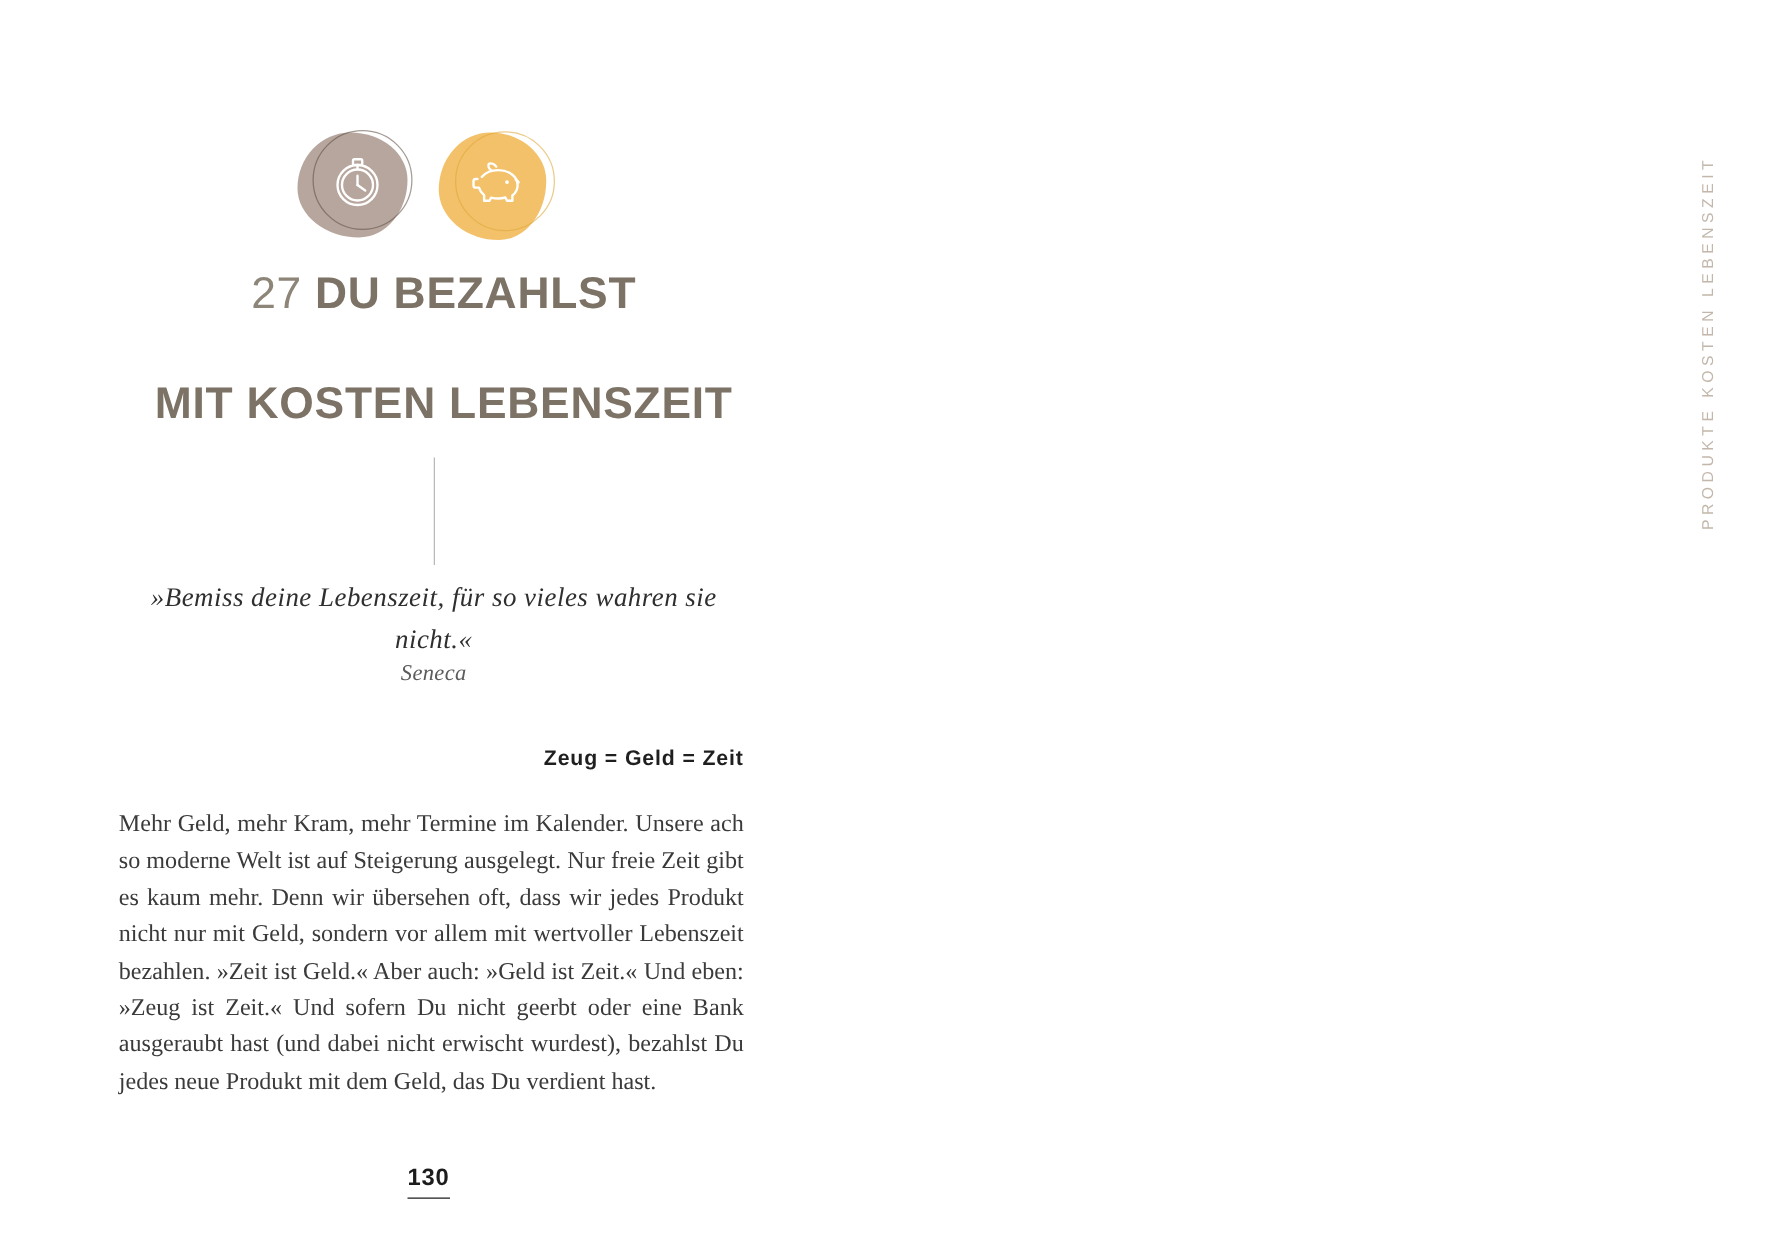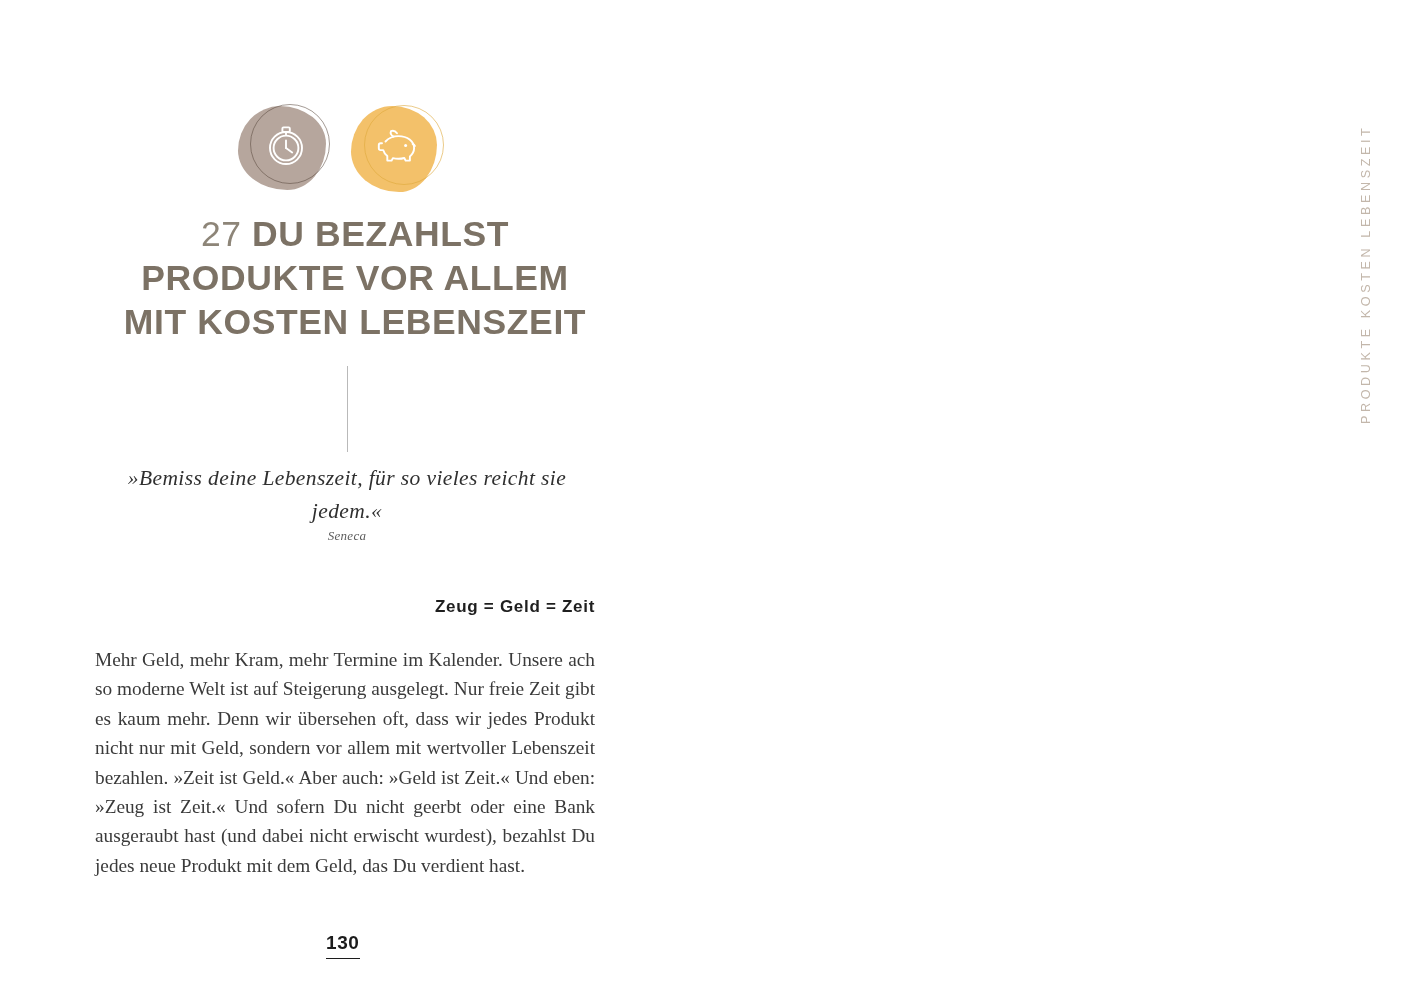--- a/index.html
+++ b/index.html
@@ -123,21 +123,21 @@
     letter-spacing: 0.4px;
   }
   .quote-author {
     position: absolute;
     left: 107px;
     top: 528px;
     width: 480px;
     text-align: center;
     font-family: "Liberation Serif", serif;
     font-style: italic;
-    font-size: 13px;
+    font-size: 18px;
     color: #5c5c5c;
     letter-spacing: 0.3px;
   }
 
   
   .section-head {
     font-family: "Liberation Sans", sans-serif;
     font-weight: 700;
     font-size: 17px;
     letter-spacing: 0.7px;
@@ -236,27 +236,27 @@
             <path d="M43.6 25.8c1 .5 1.8 1.2 2.3 2.1"></path>
           </svg>
         </div>
       </div>
 
     </div>
 
     <div class="chapter-title">
       <span class="chapter-num">27</span>
       <span>DU BEZAHLST</span><br>
-      <span>PRODUKTE VOR ALLEM</span><br>
+      <br>
       <span>MIT KOSTEN LEBENSZEIT</span>
     </div>
 
     <div class="divider"></div>
 
-    <div class="quote">»Bemiss deine Lebenszeit, für so vieles reicht sie jedem.«</div>
+    <div class="quote">»Bemiss deine Lebenszeit, für so vieles wahren sie nicht.«</div>
     <div class="quote-author">Seneca</div>
 
     <div class="section-head sh-left">Zeug = Geld = Zeit</div>
 
     <div class="col-text col-left-body">
       <p>Mehr Geld, mehr Kram, mehr Termine im Kalender. Unsere ach so moderne Welt ist auf Steigerung ausgelegt. Nur freie Zeit gibt es kaum mehr. Denn wir übersehen oft, dass wir jedes Produkt nicht nur mit Geld, sondern vor allem mit wertvoller Lebenszeit bezahlen. »Zeit ist Geld.« Aber auch: »Geld ist Zeit.« Und eben: »Zeug ist Zeit.« Und sofern Du nicht geerbt oder eine Bank ausgeraubt hast (und dabei nicht erwischt wurdest), bezahlst Du jedes neue Produkt mit dem Geld, das Du verdient hast.</p>
     </div>
 
     <div class="folio folio-left">130</div>
   </div>

